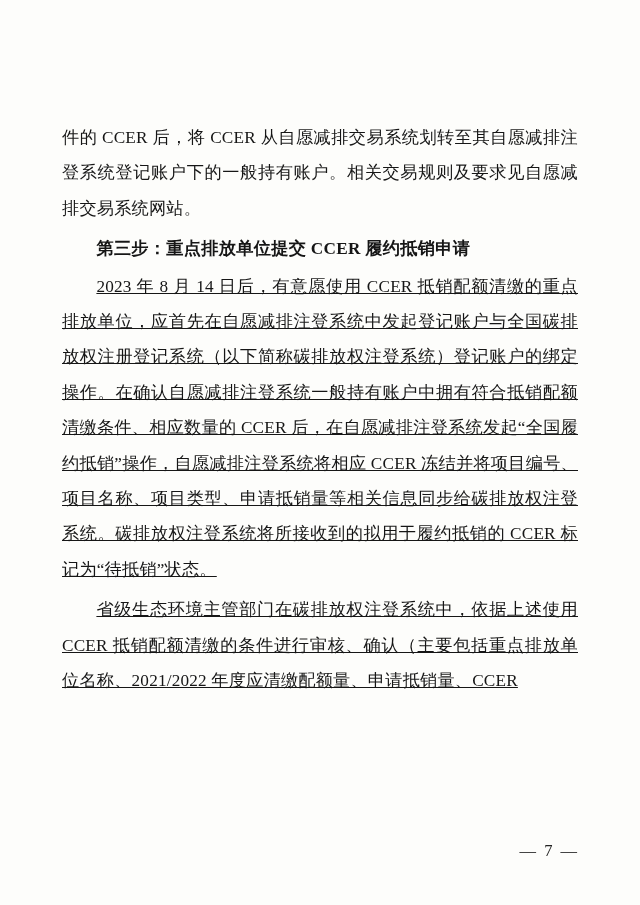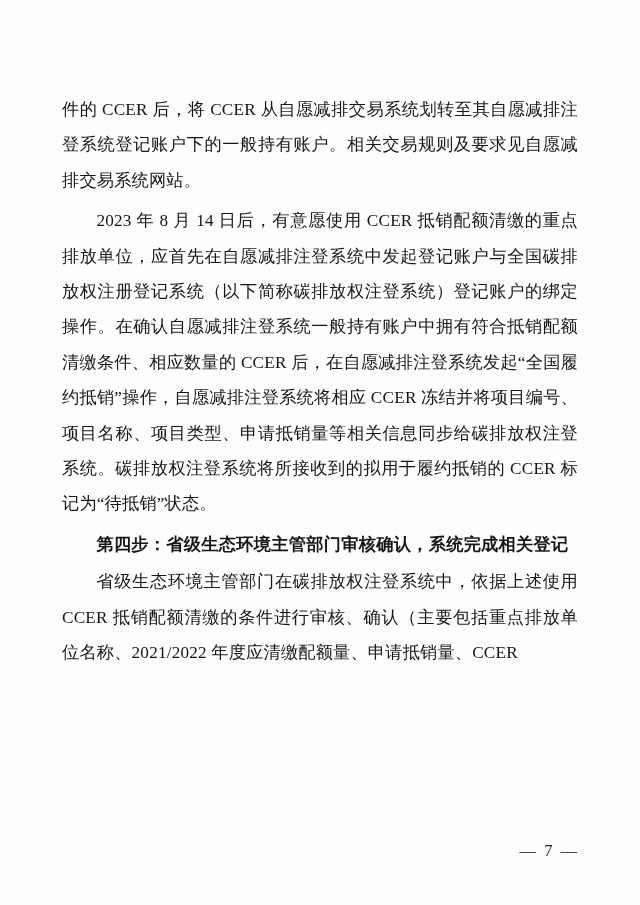--- a/index.html
+++ b/index.html
@@ -13,36 +13,37 @@
     font-family: "Liberation Serif", "DejaVu Serif", serif;
     color: #1a1a1a;
     overflow: hidden;
   }
   .page {
     position: relative;
     width: 640px;
     height: 905px;
     background: #fdfdfb;
     box-sizing: border-box;
-    padding: 92px 62px 40px 62px;
+    padding: 120px 62px 40px 62px;
   }
   .doc-body {
     width: 516px;
   }
   p.para {
     margin: 0 0 2px 0;
     font-size: 17.2px;
     line-height: 35.4px;
     text-align: justify;
     text-justify: inter-ideograph;
     letter-spacing: 0.2px;
     color: #161616;
   }
   p.para.indent {
     text-indent: 2em;
+    text-decoration: underline;
   }
   p.para.heading {
     text-indent: 2em;
     font-weight: bold;
     letter-spacing: 0.3px;
   }
   .spacer-sm {
     height: 3px;
   }
   .footer {
@@ -63,27 +64,27 @@
 </head>
 <body>
 
 <div class="page">
   <div class="doc-body">
 
     <p class="para plain">件的 CCER 后，将 CCER 从自愿减排交易系统划转至其自愿减排注登系统登记账户下的一般持有账户。相关交易规则及要求见自愿减排交易系统网站。</p>
 
     <div class="spacer-sm"></div>
 
+    <p class="para heading">第三步：重点排放单位提交 CCER 履约抵销申请</p>
 
     <p class="para indent">2023 年 8 月 14 日后，有意愿使用 CCER 抵销配额清缴的重点排放单位，应首先在自愿减排注登系统中发起登记账户与全国碳排放权注册登记系统（以下简称碳排放权注登系统）登记账户的绑定操作。在确认自愿减排注登系统一般持有账户中拥有符合抵销配额清缴条件、相应数量的 CCER 后，在自愿减排注登系统发起“全国履约抵销”操作，自愿减排注登系统将相应 CCER 冻结并将项目编号、项目名称、项目类型、申请抵销量等相关信息同步给碳排放权注登系统。碳排放权注登系统将所接收到的拟用于履约抵销的 CCER 标记为“待抵销”状态。</p>
 
 
     <div class="spacer-sm"></div>
 
-    <p class="para heading">第四步：省级生态环境主管部门审核确认，系统完成相关登记</p>
 
     <p class="para indent">省级生态环境主管部门在碳排放权注登系统中，依据上述使用 CCER 抵销配额清缴的条件进行审核、确认（主要包括重点排放单位名称、2021/2022 年度应清缴配额量、申请抵销量、CCER</p>
 
   </div>
 
   <div class="footer">
     <span class="dash">—</span>
     <span class="pagenum">7</span>
     <span class="dash">—</span>
   </div>

